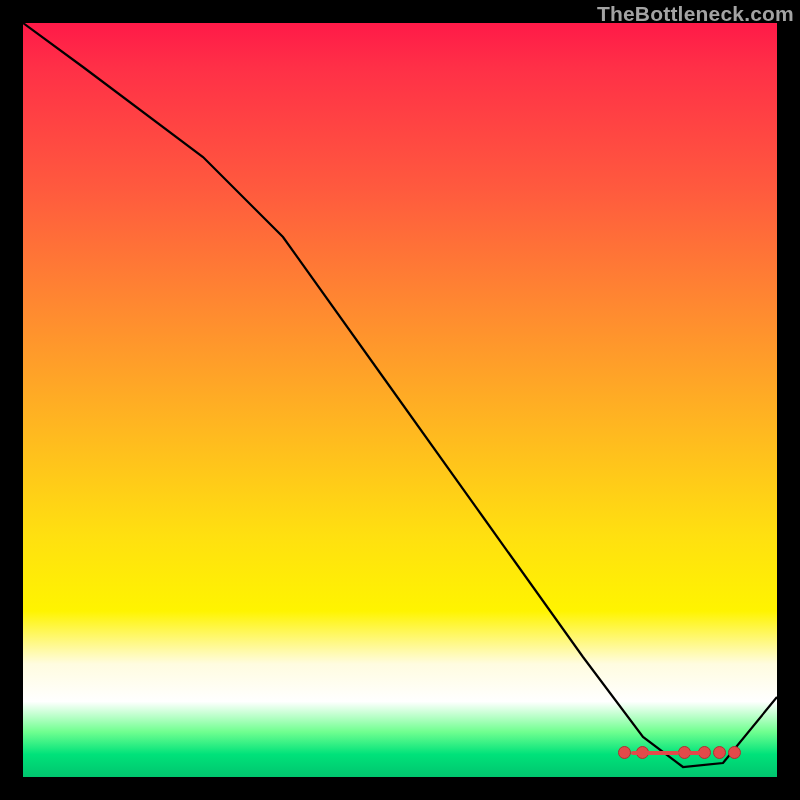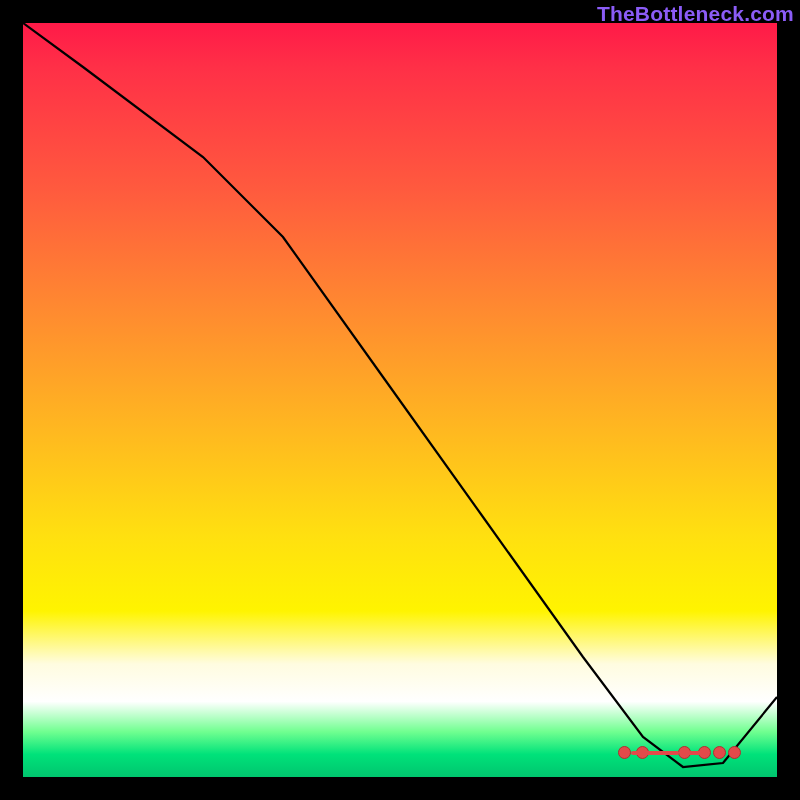--- a/index.html
+++ b/index.html
@@ -29,21 +29,21 @@
       #ffffff 90%,
       #70ff90 94%,
       #00e27a 97%,
       #00c56e 100%
     );
   }
   .watermark {
     position: absolute;
     top: 2px;
     right: 6px;
-    color: #8b5cf6;
+    color: #a3a3a3;
     font-size: 21px;
     font-weight: 600;
     letter-spacing: 0.2px;
   }
   svg.curve {
     position: absolute;
     left: 0;
     top: 0;
     width: 754px;
     height: 754px;

